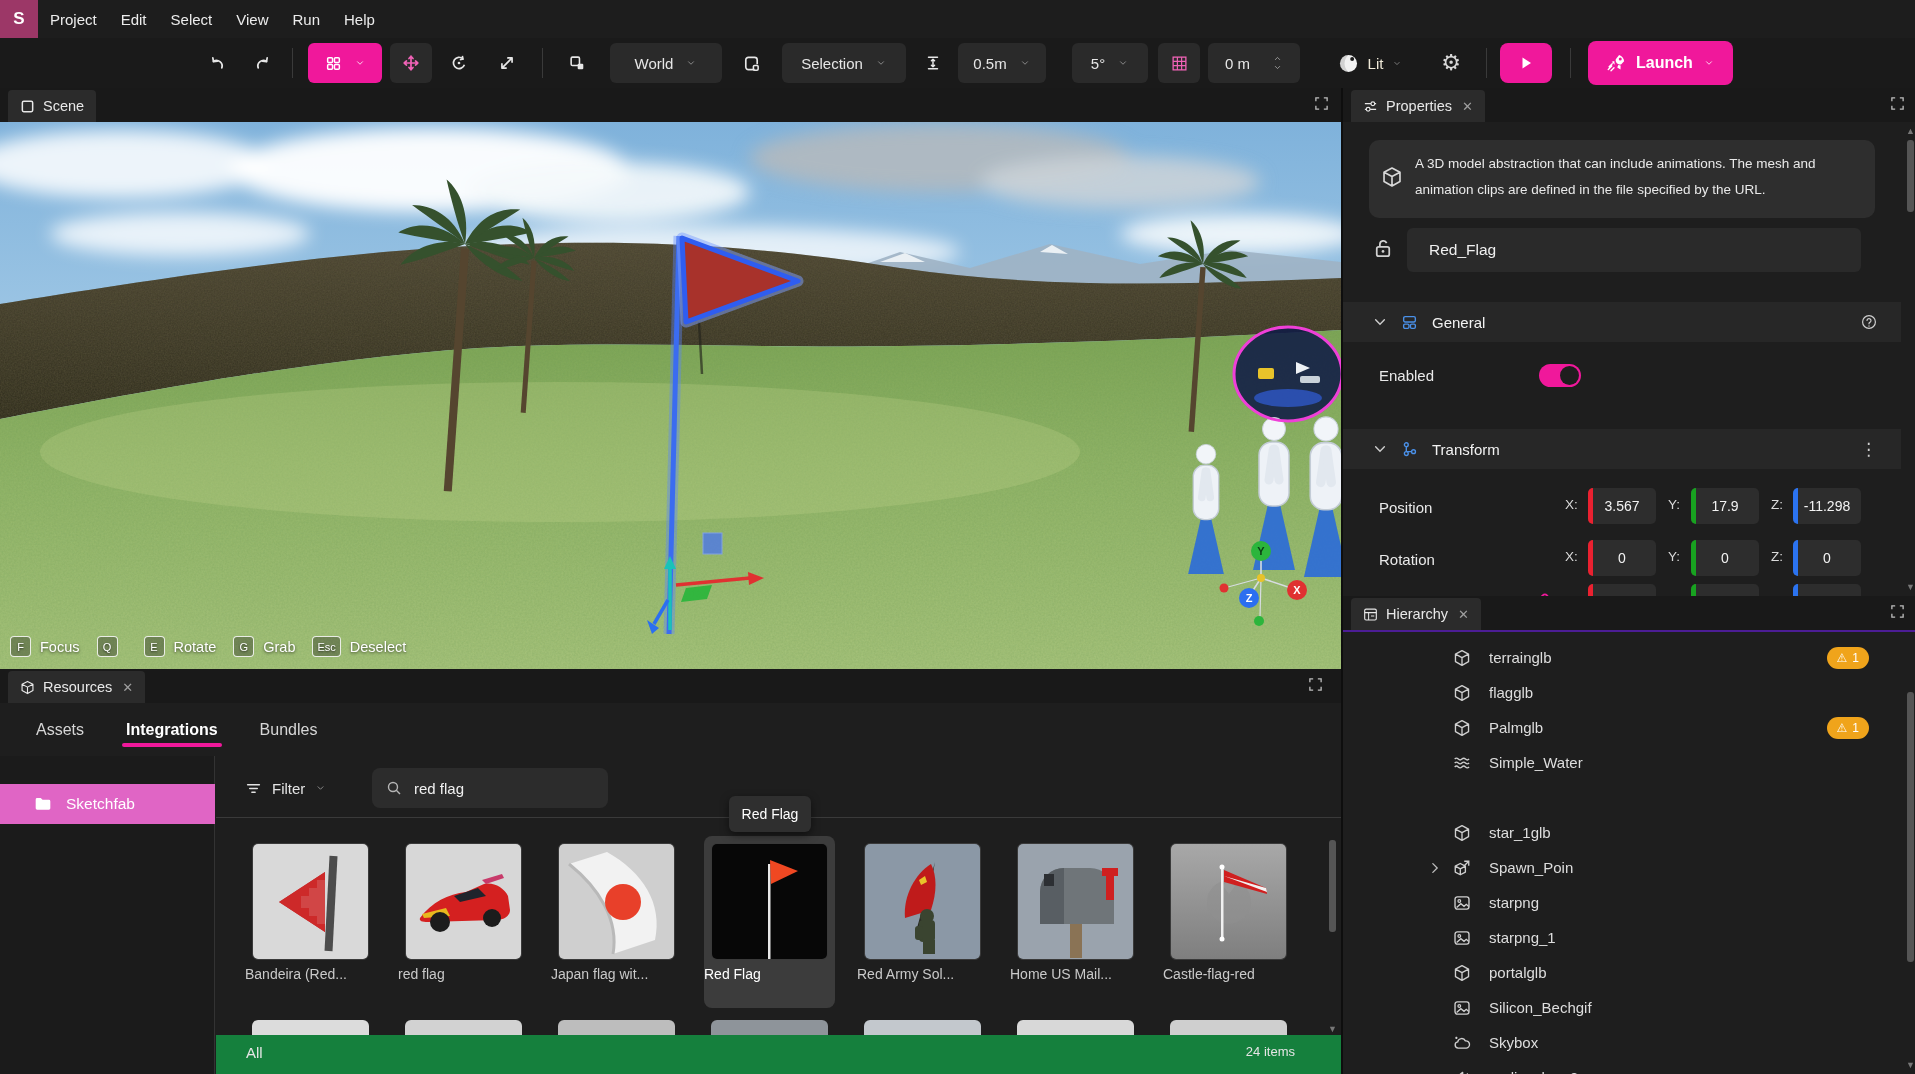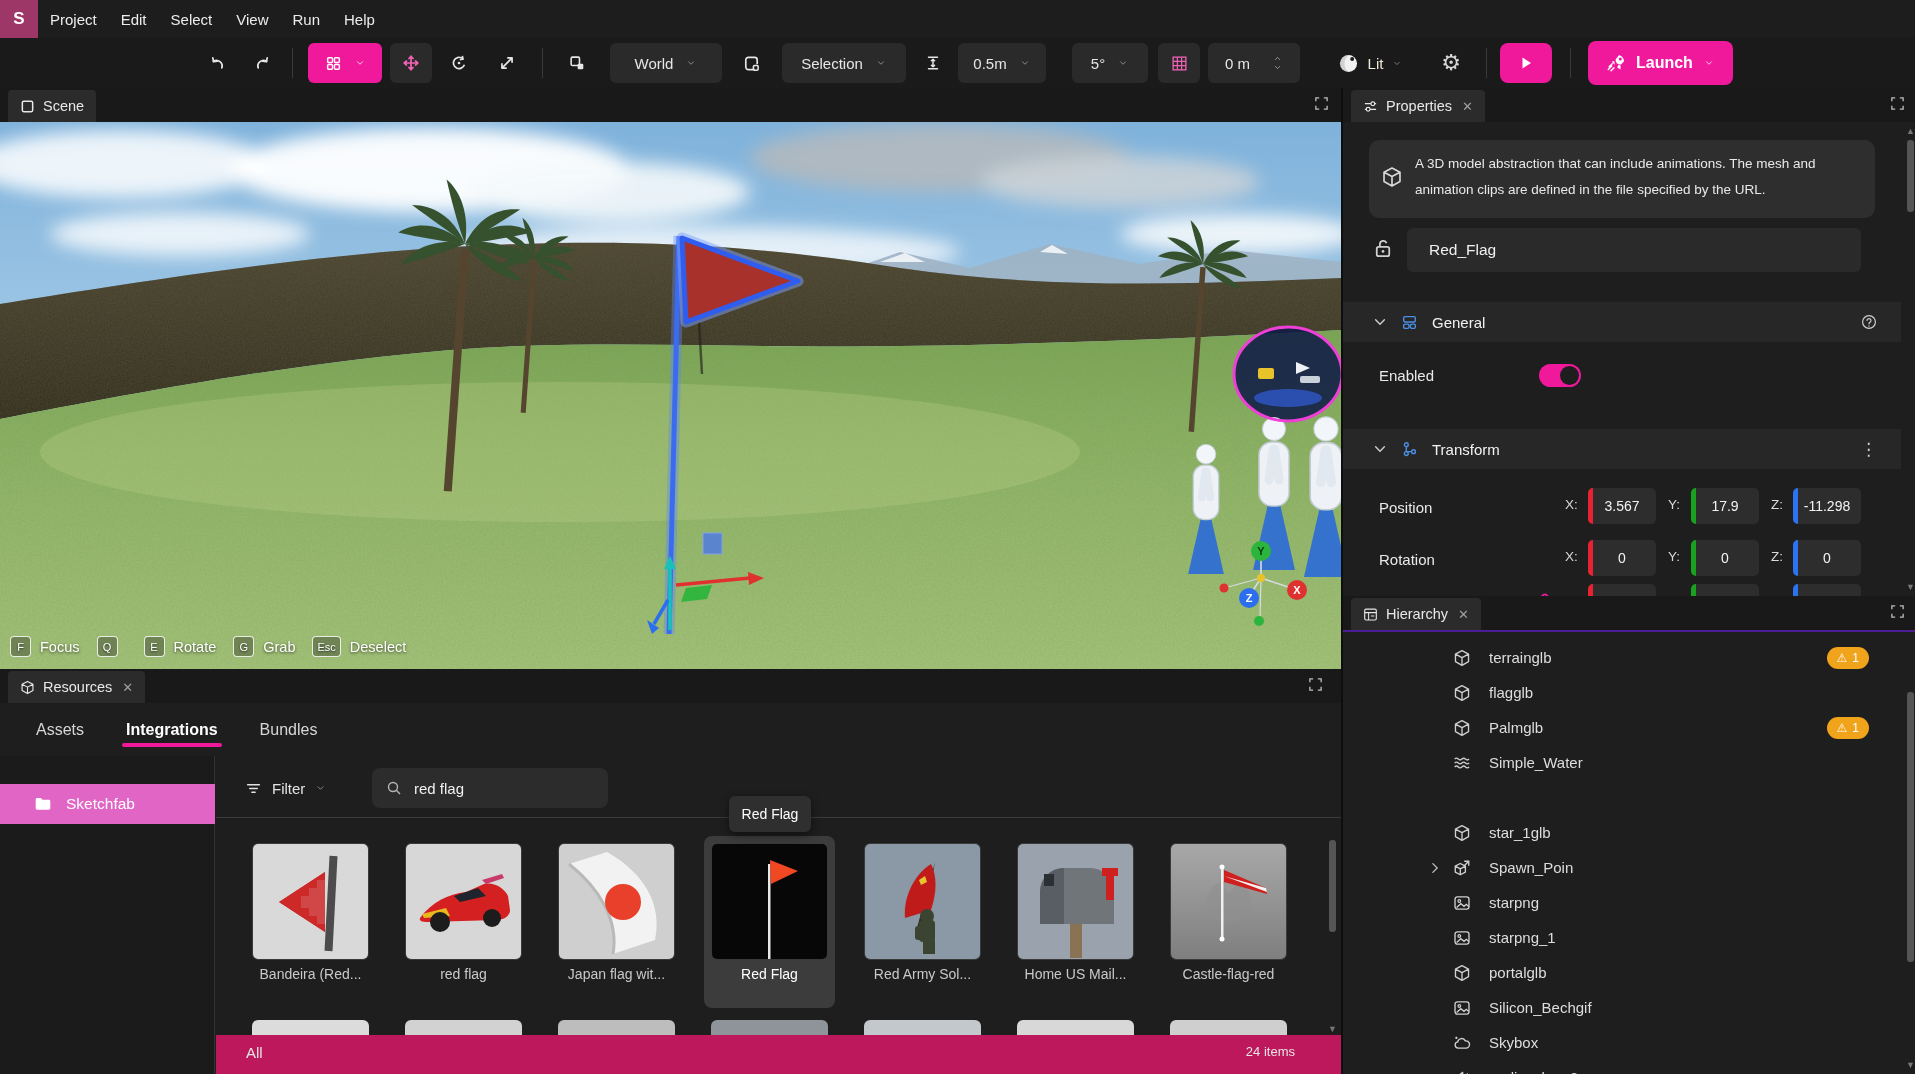--- a/index.html
+++ b/index.html
@@ -80,24 +80,24 @@
   .res-side{position:absolute;left:0;top:87px;width:215px;height:318px;background:#1b1b1b;border-right:1px solid #333;}
   .sketchfab{position:absolute;left:0;top:28px;width:215px;height:40px;background:#e065c5;display:flex;align-items:center;gap:14px;padding-left:34px;color:#fff;font-size:15.5px;}
   .filterbar{position:absolute;left:245px;top:99px;height:40px;display:flex;align-items:center;gap:10px;color:#e3e3e3;font-size:15px;}
   .searchbox{position:absolute;left:372px;top:99px;width:236px;height:40px;background:#2c2c2c;border-radius:8px;display:flex;align-items:center;gap:10px;padding:0 14px;}
   .searchbox input{background:transparent;border:none;outline:none;color:#f0f0f0;font-size:15px;width:170px;}
   .res-divider{position:absolute;left:216px;top:148px;width:1125px;height:1px;background:#3a3a3a;}
   .tooltip{position:absolute;left:729px;top:127px;width:82px;height:36px;background:#2f2f2f;border-radius:6px;color:#fff;font-size:14px;display:flex;align-items:center;justify-content:center;box-shadow:0 3px 8px rgba(0,0,0,.5);z-index:4;}
   .card{position:absolute;top:167px;width:131px;height:172px;border-radius:8px;}
   .card.selected{background:#3c3c3c;}
   .thumb{position:absolute;left:7px;top:7px;width:117px;height:117px;border-radius:6px;overflow:hidden;border:1px solid #3a3a3a;}
-  .card-label{position:absolute;left:0;top:130px;width:131px;text-align:center;font-size:14px;color:#c9c9c9;white-space:nowrap;overflow:hidden;}
+  .card-label{position:absolute;left:0;top:130px;width:131px;font-size:14px;color:#c9c9c9;white-space:nowrap;overflow:hidden;}
   .card.selected .card-label{color:#fff;}
   .sliver{position:absolute;top:351px;width:117px;height:15px;border-radius:6px 6px 0 0;}
-  .res-footer{position:absolute;left:216px;top:366px;width:1125px;height:39px;background:#be185d;}
+  .res-footer{position:absolute;left:216px;top:366px;width:1125px;height:39px;background:#15803d;}
   .res-footer .l{position:absolute;left:30px;top:9px;font-size:15px;color:#e5e5e5;}
   .res-footer .r{position:absolute;right:46px;top:9px;font-size:13px;color:#e5e5e5;}
 </style>
 </head>
 <body>
 
 <svg width="0" height="0" style="position:absolute">
   <defs>
     <g id="i-cube">
         <path d="M8 1.5 L13.8 4.6 V11.3 L8 14.5 L2.2 11.3 V4.6 Z M2.2 4.6 L8 7.6 L13.8 4.6 M8 7.6 V14.5" fill="none" stroke="currentColor" stroke-width="1.2" stroke-linejoin="round"></path>

